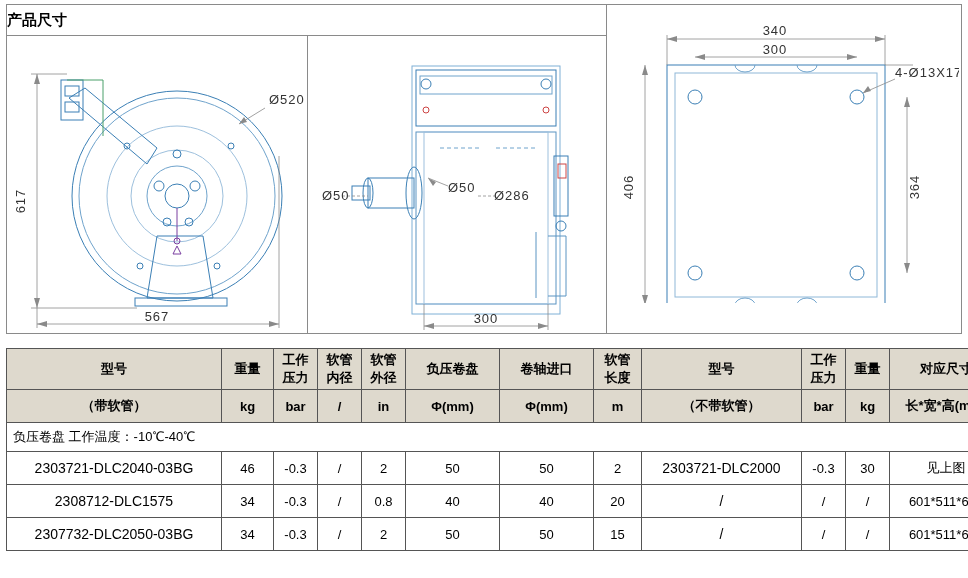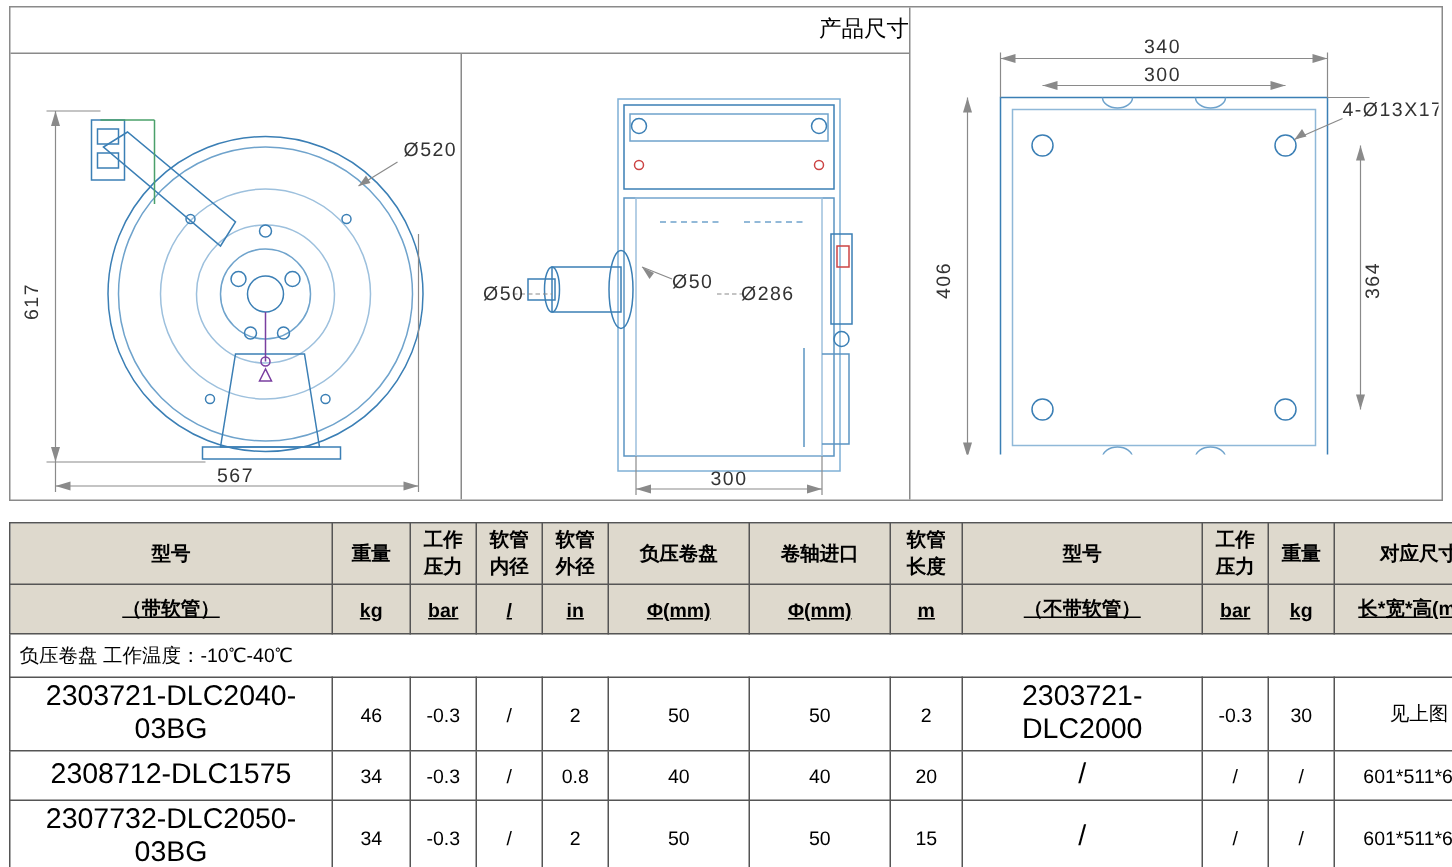--- a/index.html
+++ b/index.html
@@ -37,23 +37,23 @@
     position: relative;
     box-sizing: border-box;
     display: flex;
     flex-direction: column;
   }
   .panel.left { width: 600px; border-right: 1px solid #8a8a8a; }
   .panel.right { width: 354px; }
   .panel-title {
     height: 30px;
     line-height: 30px;
-    text-align: right;
+    text-align: left;
     font-size: 15px;
-    font-weight: normal;
+    font-weight: bold;
     border-bottom: 1px solid #8a8a8a;
     color: #000;
   }
   .panel-body {
     position: relative;
     flex: 1;
     overflow: hidden;
   }
   .sub-split {
     position: absolute;
@@ -94,31 +94,30 @@
   }
   .spec .head td {
     background: #ded9cd;
     font-weight: bold;
     height: 30px;
   }
   .spec .head2 td {
     background: #ded9cd;
     font-weight: bold;
     height: 28px;
-    text-decoration: underline;
   }
   .spec .noteRow td {
     background: #fff;
     text-align: left;
     padding-left: 6px;
     height: 24px;
     font-weight: normal;
   }
   .spec .datarow td { height: 28px; background: #fff; }
-  .spec .model-cell { font-size: 19px; }
+  .spec .model-cell { font-size: 14px; }
   .unitcell { font-weight: bold; }
 </style>
 </head>
 <body>
 
 <div class="page">
 
   <div class="drawings">
 
     <div class="panel left">

